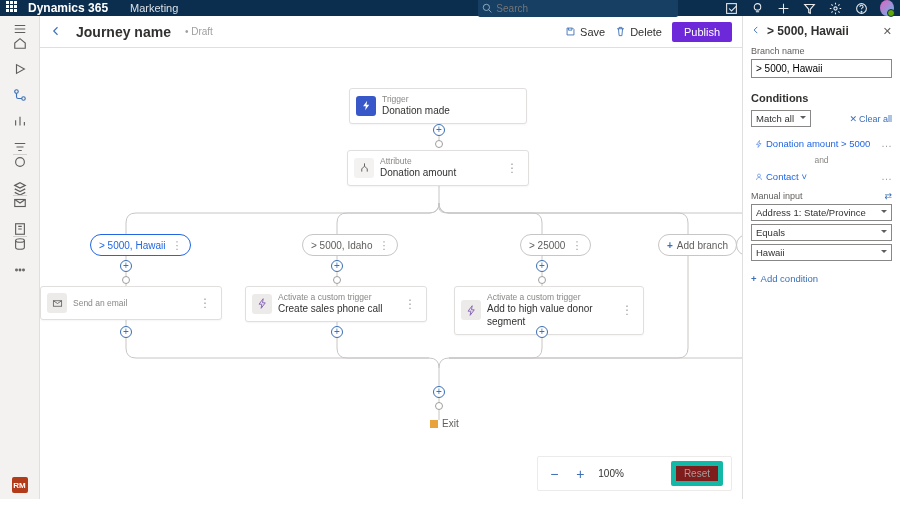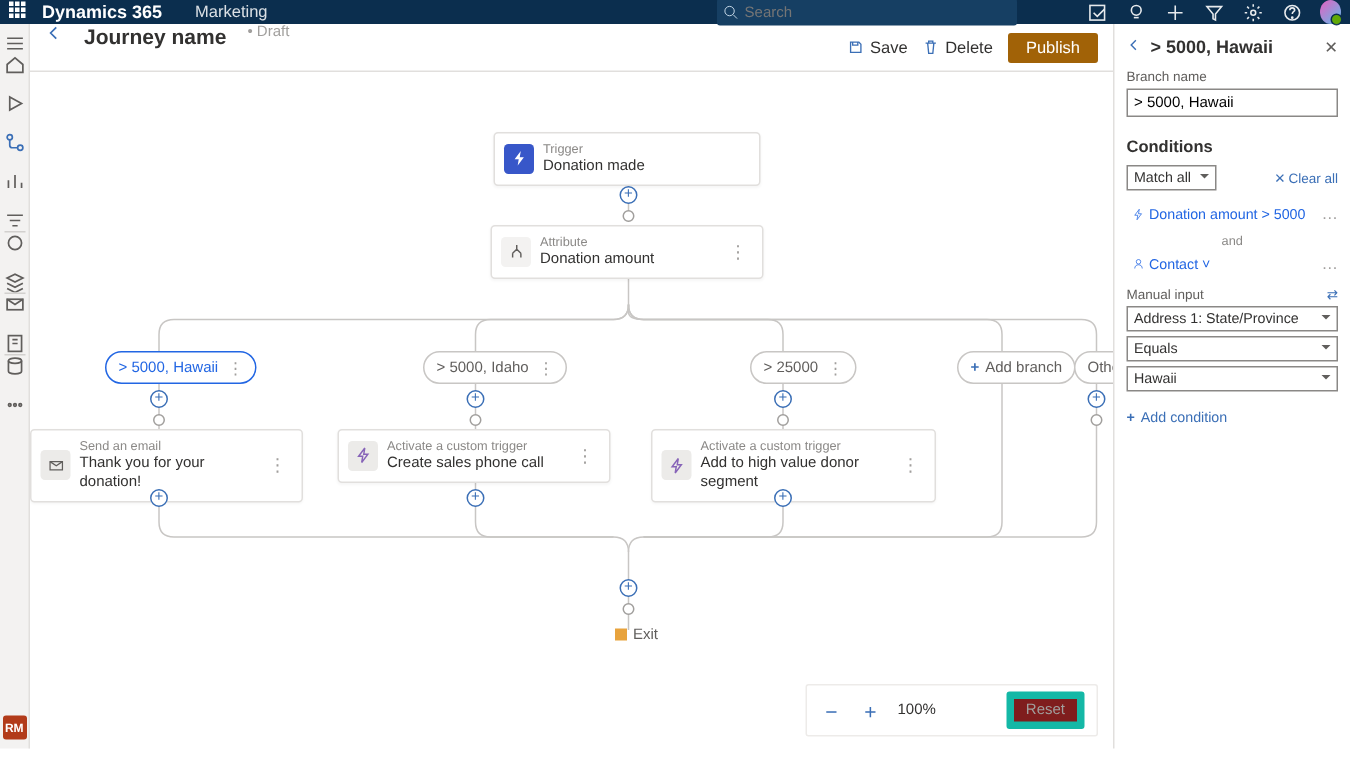--- a/index.html
+++ b/index.html
@@ -13,36 +13,36 @@
   .searchwrap { margin-left: 300px; width: 200px; height:18px; background:#163f63; border-radius:2px; display:flex; align-items:center; padding:0 4px; }
   .searchwrap svg{width:10px;height:10px;fill:#cfe0ee;margin-right:4px;}
   .searchwrap input{flex:1;background:transparent;border:none;outline:none;color:#cfe0ee;font-size:10px;}
   .top-icons{margin-left:auto;display:flex;align-items:center;gap:12px;}
   .top-icons .ti{width:14px;height:14px;display:flex;align-items:center;justify-content:center;cursor:pointer;opacity:.9;}
   .top-icons svg{width:13px;height:13px;fill:none;stroke:#fff;stroke-width:1.3;}
   .avatar{width:16px;height:16px;border-radius:50%;background:linear-gradient(135deg,#f6c,#6cf);position:relative;}
   .avatar::after{content:"";position:absolute;right:-1px;bottom:-1px;width:6px;height:6px;border-radius:50%;background:#6bb700;border:1px solid #0b2e4e;}
 
   .shell{display:flex;height:calc(100% - 24px);}
-  .leftrail{width:20px;background:#f3f2f1;border-right:1px solid #e1dfdd;display:flex;flex-direction:column;align-items:center;padding-top:6px;gap:0;}
+  .leftrail{width:40px;background:#f3f2f1;border-right:1px solid #e1dfdd;display:flex;flex-direction:column;align-items:center;padding-top:6px;gap:0;}
   .leftrail .ri{width:14px;height:14px;stroke:#605e5c;fill:none;stroke-width:1.3;cursor:pointer;}
   .leftrail .ri.selected{stroke:#3b6fb6;}
   .leftrail .sep{width:14px;height:1px;background:#d2d0ce;}
   .leftrail .group{display:flex;flex-direction:column;align-items:center;gap:12px;}
   .rm{margin-top:auto;margin-bottom:6px;width:16px;height:16px;background:#b23b1a;color:#fff;font-size:8px;font-weight:600;display:flex;align-items:center;justify-content:center;border-radius:2px;}
 
   .work{flex:1;display:flex;flex-direction:column;position:relative;overflow:hidden;}
-  .cmdbar{height:32px;border-bottom:1px solid #e1dfdd;display:flex;padding:0 10px;gap:8px;}
+  .cmdbar{height:32px;border-bottom:1px solid #e1dfdd;display:flex;align-items:center;padding:0 10px;gap:8px;}
   .cmdbar .back svg{width:12px;height:12px;stroke:#3b6fb6;fill:none;stroke-width:1.5;}
   .jname{font-size:14px;font-weight:600;color:#323130;margin-left:6px;}
   .status{font-size:10px;color:#a19f9d;margin-left:6px;}
   .cmdbar .right{margin-left:auto;display:flex;align-items:center;gap:10px;}
   .cmdlink{display:flex;align-items:center;gap:4px;font-size:11px;color:#323130;cursor:pointer;}
   .cmdlink svg{width:11px;height:11px;stroke:#3b6fb6;fill:none;stroke-width:1.3;}
-  .publish{background:#a16207;color:#fff;border:none;padding:4px 12px;font-size:11px;border-radius:2px;cursor:pointer;}
+  .publish{background:#6d28d9;color:#fff;border:none;padding:4px 12px;font-size:11px;border-radius:2px;cursor:pointer;}
 
   .canvaswrap{flex:1;position:relative;overflow:hidden;background:#fff;}
   svg.connectors{position:absolute;left:0;top:0;pointer-events:none;}
 
   .node{position:absolute;display:flex;align-items:center;background:#fff;border:1px solid #e1dfdd;border-radius:3px;box-shadow:0 1px 2px rgba(0,0,0,.04);padding:6px;gap:6px;}
   .node .more{margin-left:auto;color:#a19f9d;cursor:pointer;font-size:12px;padding:0 4px;}
   .nicon{width:20px;height:20px;border-radius:3px;display:flex;align-items:center;justify-content:center;flex-shrink:0;}
   .nicon svg{width:11px;height:11px;fill:#fff;}
   .ntext .eyebrow{font-size:8.5px;color:#8a8886;line-height:1;}
   .ntext .lbl{font-size:10px;color:#323130;line-height:1.3;}
@@ -331,21 +331,20 @@
 
       <div class="node" style="left:0px;top:238px;width:182px">
         <div class="nicon mail">
             <svg viewBox="0 0 16 16">
               <rect x="2" y="4" width="12" height="8"></rect>
               <path d="M2 4l6 4 6-4"></path>
             </svg>
           </div>
         <div class="ntext">
             <div class="eyebrow">Send an email</div>
-            <div class="lbl">Thank you for your donation!</div>
           </div>
         <span class="more">⋮</span>
       </div>
       <div class="node" style="left:205px;top:238px;width:182px">
         <div class="nicon trg">
             <svg viewBox="0 0 16 16">
               <path d="M9 1L3 9h4l-1 6 6-8H8z"></path>
             </svg>
           </div>
         <div class="ntext">

